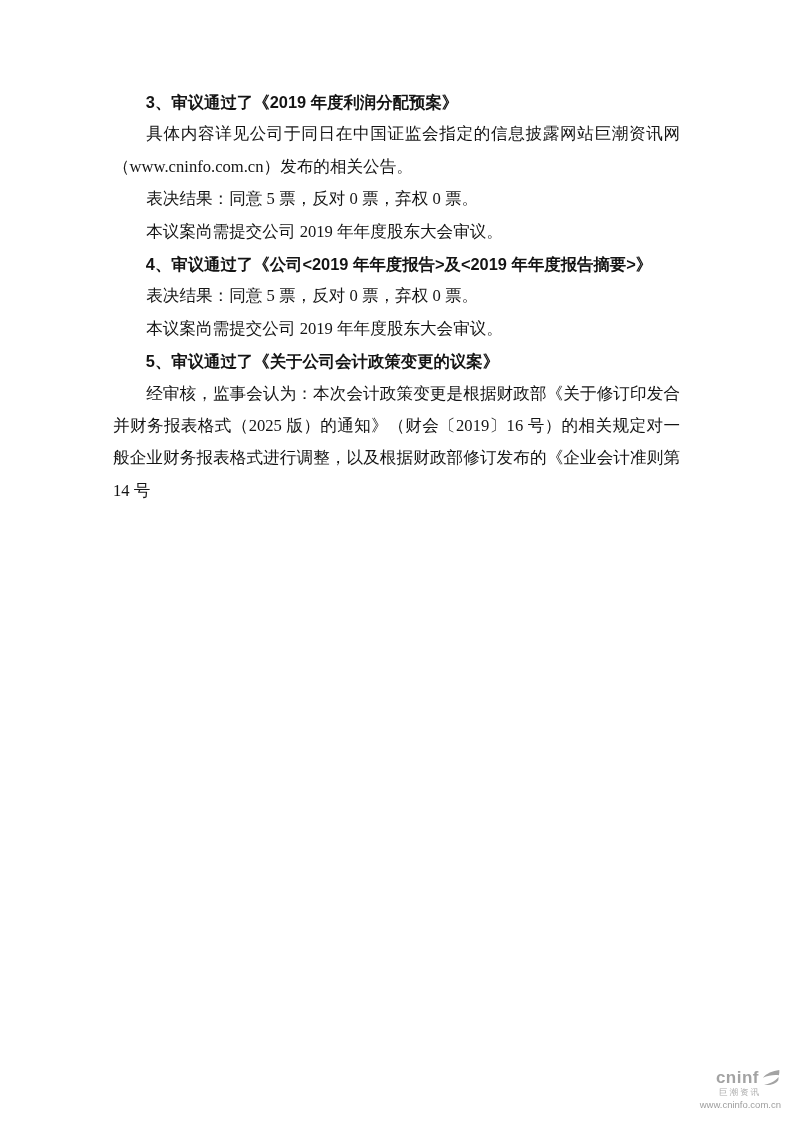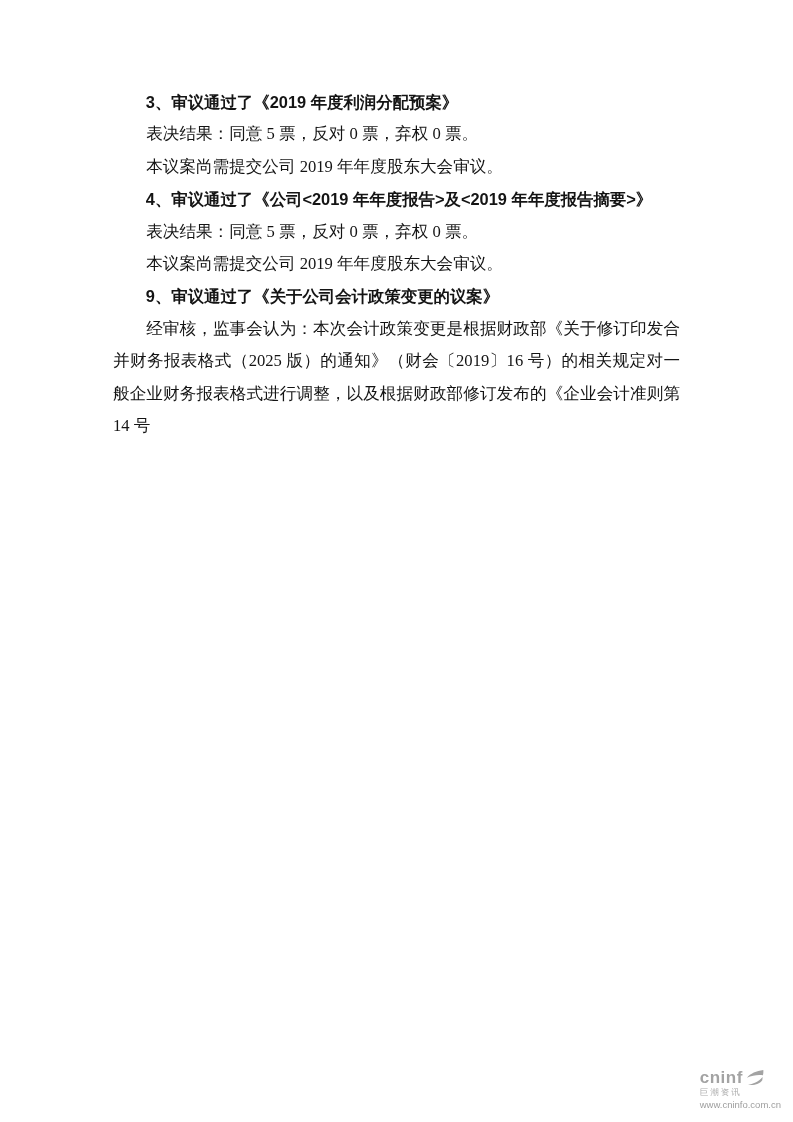--- a/index.html
+++ b/index.html
@@ -34,20 +34,21 @@
     font-weight: bold;
     font-family: "Liberation Sans", "DejaVu Sans", sans-serif;
     font-size: 16.4px;
   }
   .footer-logo {
     position: absolute;
     right: 12px;
     bottom: 12px;
     display: flex;
     flex-direction: column;
+    align-items: flex-end;
     font-family: "Liberation Sans", "DejaVu Sans", sans-serif;
   }
   .logo-row {
     display: flex;
     align-items: center;
     gap: 2px;
   }
   .logo-wordmark {
     font-weight: bold;
     font-size: 17px;
@@ -76,26 +77,27 @@
   }
 </style>
 </head>
 <body>
 
 <div class="page">
 
   <div class="doc-content">
 
   <p class="heading">3、审议通过了《2019 年度利润分配预案》</p>
+      <p class="body">具体内容详见公司于同日在中国证监会指定的信息披露网站巨潮资讯网（www.cninfo.com.cn）发布的相关公告。</p>
       <p class="body">表决结果：同意 5 票，反对 0 票，弃权 0 票。</p>
       <p class="body">本议案尚需提交公司 2019 年年度股东大会审议。</p>
       <p class="heading">4、审议通过了《公司&lt;2019 年年度报告&gt;及&lt;2019 年年度报告摘要&gt;》</p>
       <p class="body">表决结果：同意 5 票，反对 0 票，弃权 0 票。</p>
       <p class="body">本议案尚需提交公司 2019 年年度股东大会审议。</p>
-      <p class="heading">9、审议通过了《关于公司会计政策变更的议案》</p>
+      <p class="heading">5、审议通过了《关于公司会计政策变更的议案》</p>
       <p class="body">经审核，监事会认为：本次会计政策变更是根据财政部《关于修订印发合并财务报表格式（2025 版）的通知》（财会〔2019〕16 号）的相关规定对一般企业财务报表格式进行调整，以及根据财政部修订发布的《企业会计准则第 14 号</p>
     </div>
 
   <div class="footer-logo">
     <div class="logo-row">
       <span class="logo-wordmark">cninf</span>
       <span class="logo-swirl">
         <svg viewBox="0 0 24 24" width="20" height="19" aria-hidden="true">
           <path d="M22.5 2.5 C14 3.5 6 7 1.8 12.2 C8.5 9.2 16.5 8.2 22 9.2 C22.6 7 22.7 4.5 22.5 2.5 Z" fill="#a3a3a3"></path>
           <path d="M21.5 11.5 C16.5 17.5 9 20.8 3.2 21.2 C10.5 22.5 18.5 20 21.2 15.5 C21.5 14.2 21.6 12.8 21.5 11.5 Z" fill="#a3a3a3"></path>

